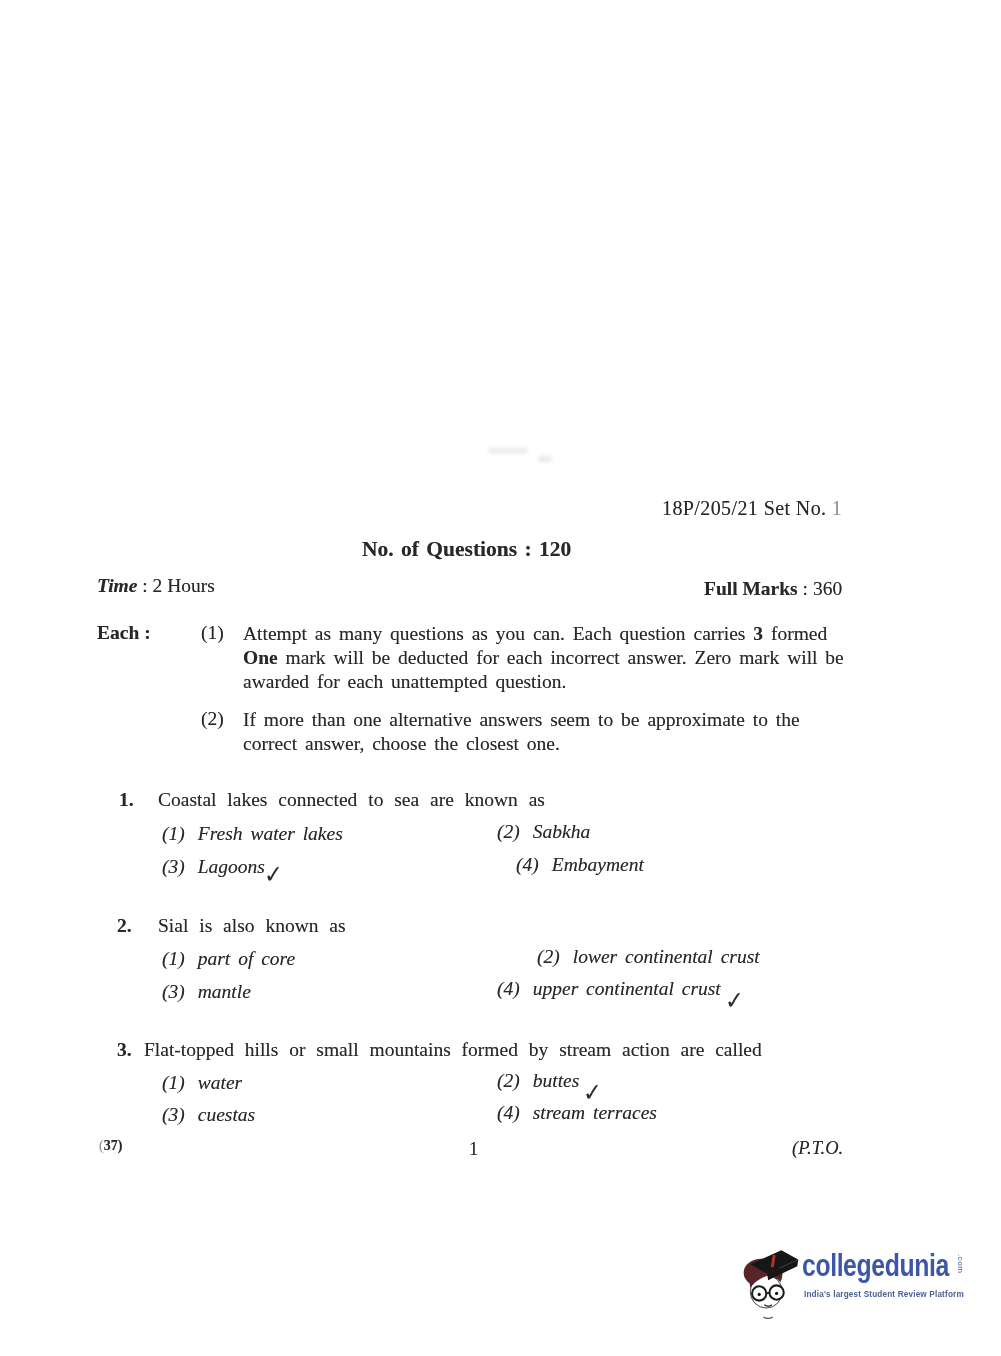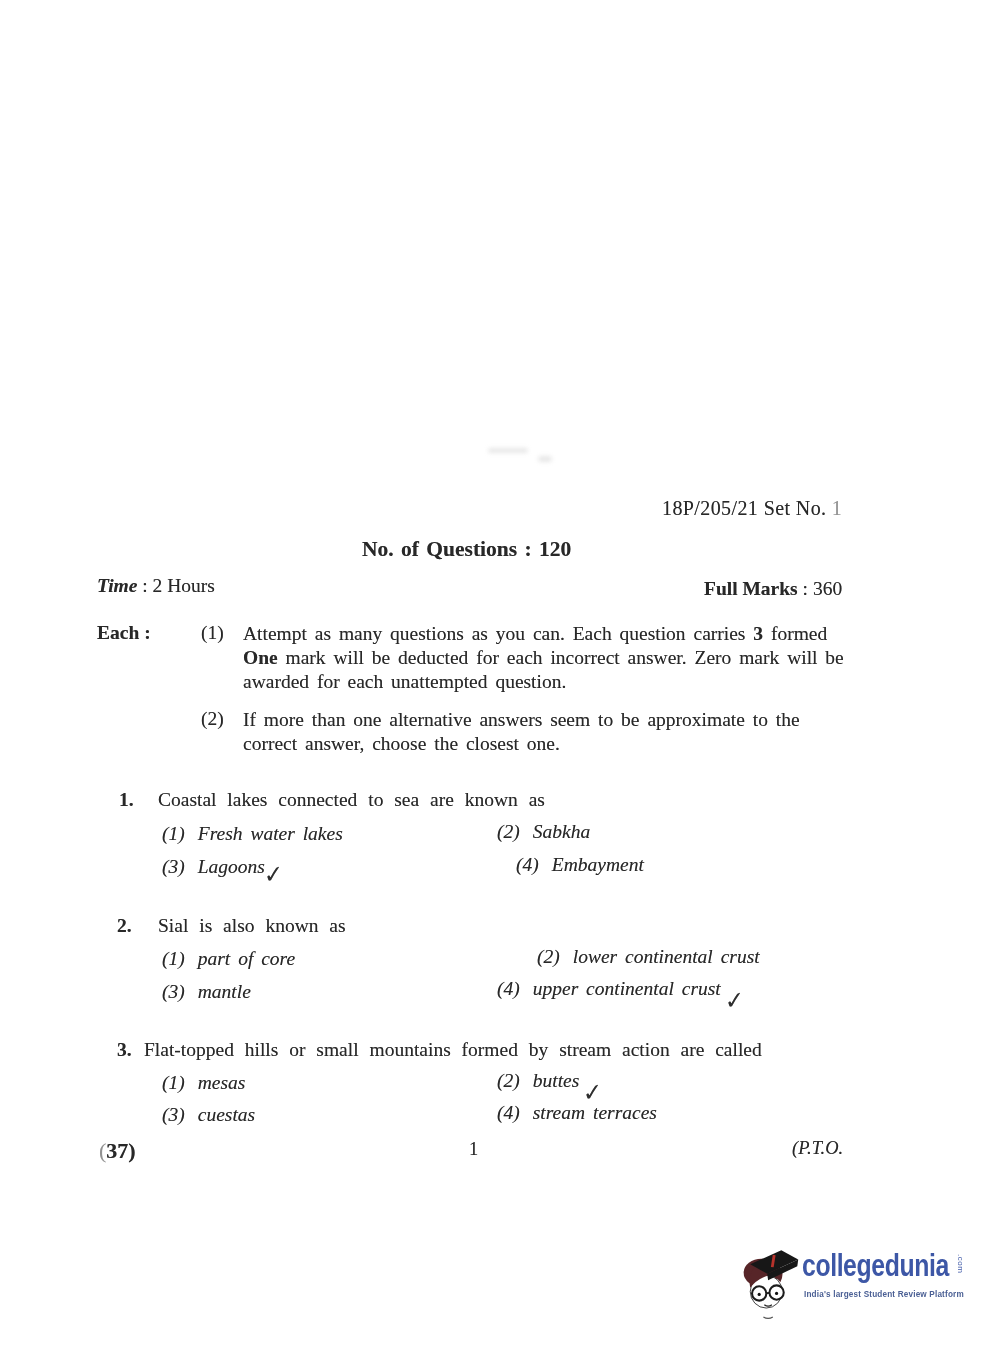--- a/index.html
+++ b/index.html
@@ -22,21 +22,21 @@
   .qtext{font-size:19.5px;word-spacing:6px;}
   .opt{font-size:19.5px;font-style:italic;}
   .optnum{display:inline-block;margin-right:13px;}
   .opttext{word-spacing:3px;}
   .tick{
     display:inline-block;position:relative;font-family:"DejaVu Sans",sans-serif;
     font-size:23px;line-height:0;transform:rotate(-8deg) skewX(-6deg);color:#2e2e2e;
   }
   .tick-after{top:9px;margin-left:-1px;}
   .tick-below{top:13px;margin-left:4px;}
-  .footer-set{font-size:22px;font-weight:bold;text-align:right;}
+  .footer-set{font-size:14px;font-weight:bold;text-align:right;}
   .footer-page{font-size:18.5px;}
   .footer-pto{font-size:18.5px;font-style:italic;}
   .smudge{position:absolute;background:rgba(150,150,150,.22);filter:blur(2px);border-radius:3px;}
   
   .logo{position:absolute;left:738px;top:1246px;width:256px;height:80px;text-shadow:none;}
   .logo-mascot{position:absolute;left:0;top:0;}
   .logo-wordmark{
     position:absolute;left:64px;top:2px;font-family:"Liberation Sans",sans-serif;
     font-weight:bold;font-size:31px;color:#3d57a6;letter-spacing:-.5px;
     transform:scaleX(.80);transform-origin:left top;white-space:nowrap;
@@ -94,21 +94,21 @@
   <div class="abs qtext" style="left:158px;top:915px;">Sial is also known as</div>
 
   <div class="abs opt" style="left:162px;top:948px;"><span class="optnum">(1)</span><span class="opttext">part of core</span></div>
   <div class="abs opt" style="left:497px;top:946px;margin-left:40px;"><span class="optnum">(2)</span><span class="opttext">lower continental crust</span></div>
   <div class="abs opt" style="left:162px;top:981px;"><span class="optnum">(3)</span><span class="opttext">mantle</span></div>
   <div class="abs opt" style="left:497px;top:978px;"><span class="optnum">(4)</span><span class="opttext">upper continental crust</span><span class="tick tick-below">✓</span></div>
 
   <div class="abs qnum" style="left:117px;top:1039px;">3.</div>
   <div class="abs qtext" style="left:144px;top:1039px;">Flat-topped hills or small mountains formed by stream action are called</div>
 
-  <div class="abs opt" style="left:162px;top:1072px;"><span class="optnum">(1)</span><span class="opttext">mesas</span></div>
+  <div class="abs opt" style="left:162px;top:1072px;"><span class="optnum">(1)</span><span class="opttext">water</span></div>
   <div class="abs opt" style="left:497px;top:1070px;"><span class="optnum">(2)</span><span class="opttext">buttes</span><span class="tick tick-below">✓</span></div>
   <div class="abs opt" style="left:162px;top:1104px;"><span class="optnum">(3)</span><span class="opttext">cuestas</span></div>
   <div class="abs opt" style="left:497px;top:1102px;"><span class="optnum">(4)</span><span class="opttext">stream terraces</span></div>
 
   <div class="abs footer-set" style="left:99px;top:1138px;"><span class="faint" style="font-weight:normal;">(</span><span>37)</span></div>
   <div class="abs footer-page" style="left:469px;top:1139px;">1</div>
   <div class="abs footer-pto" style="left:792px;top:1138px;">(P.T.O.</div>
 
   <div class="logo">
     <svg class="logo-mascot" width="64" height="78" viewBox="0 0 68 82">

